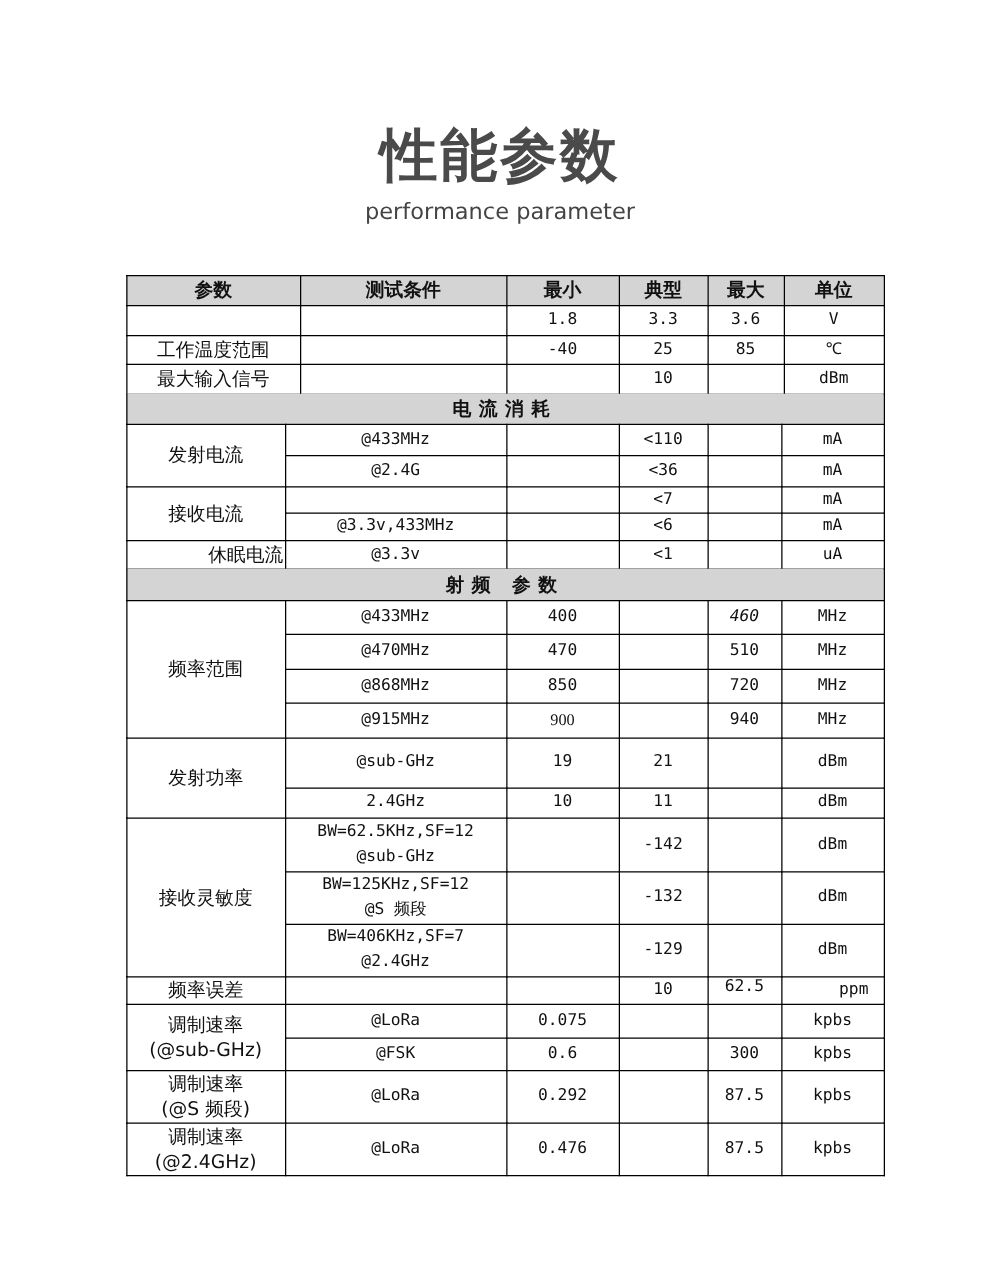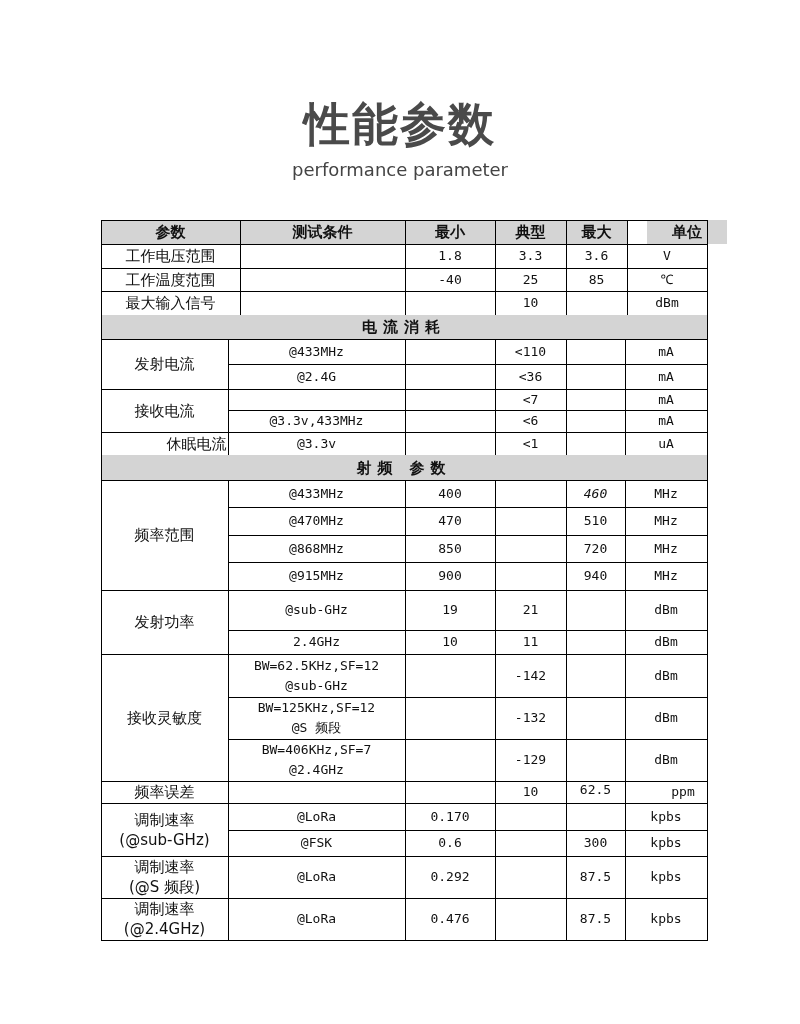--- a/index.html
+++ b/index.html
@@ -24,25 +24,24 @@
     <div class="c hd" style="left: 101px; top: 220px; width: 139px; height: 24px;">参数</div>
     <div class="bl" style="left: 101px; top: 220px; width: 1px; height: 25px;"></div>
     <div class="c hd" style="left: 240px; top: 220px; width: 165px; height: 24px;">测试条件</div>
     <div class="bl" style="left: 240px; top: 220px; width: 1px; height: 25px;"></div>
     <div class="c hd" style="left: 405px; top: 220px; width: 90px; height: 24px;">最小</div>
     <div class="bl" style="left: 405px; top: 220px; width: 1px; height: 25px;"></div>
     <div class="c hd" style="left: 495px; top: 220px; width: 71px; height: 24px;">典型</div>
     <div class="bl" style="left: 495px; top: 220px; width: 1px; height: 25px;"></div>
     <div class="c hd" style="left: 566px; top: 220px; width: 61px; height: 24px;">最大</div>
     <div class="bl" style="left: 566px; top: 220px; width: 1px; height: 25px;"></div>
-    <div class="c hd" style="left: 627px; top: 220px; width: 80px; height: 24px; margin-left: 20px;">单位</div>
+    <div class="c hd" style="left: 627px; top: 220px; width: 80px; height: 24px;">单位</div>
     <div class="bl" style="left: 627px; top: 220px; width: 1px; height: 25px;"></div>
     <div class="bl" style="left: 707px; top: 220px; width: 1px; height: 25px;"></div>
     <div class="bl" style="left: 101px; top: 220px; width: 607px; height: 1px;"></div>
-    <div class="c zh" style="left: 101px; top: 244px; width: 139px; height: 24px;">工作电压范围</div>
     <div class="c " style="left: 240px; top: 244px; width: 165px; height: 24px;"></div>
     <div class="c " style="left: 405px; top: 244px; width: 90px; height: 24px;">1.8</div>
     <div class="c " style="left: 495px; top: 244px; width: 71px; height: 24px;">3.3</div>
     <div class="c " style="left: 566px; top: 244px; width: 61px; height: 24px;">3.6</div>
     <div class="c " style="left: 627px; top: 244px; width: 80px; height: 24px;">V</div>
     <div class="bl" style="left: 101px; top: 244px; width: 607px; height: 1px;"></div>
     <div class="bl" style="left: 101px; top: 244px; width: 1px; height: 25px;"></div>
     <div class="bl" style="left: 240px; top: 244px; width: 1px; height: 25px;"></div>
     <div class="bl" style="left: 405px; top: 244px; width: 1px; height: 25px;"></div>
     <div class="bl" style="left: 495px; top: 244px; width: 1px; height: 25px;"></div>
@@ -183,21 +182,21 @@
     <div class="c " style="left: 566px; top: 535px; width: 59px; height: 27px;">720</div>
     <div class="c " style="left: 625px; top: 535px; width: 82px; height: 27px;">MHz</div>
     <div class="bl" style="left: 228px; top: 535px; width: 480px; height: 1px;"></div>
     <div class="bl" style="left: 228px; top: 535px; width: 1px; height: 28px;"></div>
     <div class="bl" style="left: 405px; top: 535px; width: 1px; height: 28px;"></div>
     <div class="bl" style="left: 495px; top: 535px; width: 1px; height: 28px;"></div>
     <div class="bl" style="left: 566px; top: 535px; width: 1px; height: 28px;"></div>
     <div class="bl" style="left: 625px; top: 535px; width: 1px; height: 28px;"></div>
     <div class="bl" style="left: 707px; top: 535px; width: 1px; height: 28px;"></div>
     <div class="c " style="left: 228px; top: 562px; width: 177px; height: 28px;">@915MHz</div>
-    <div class="c " style="left: 405px; top: 562px; width: 90px; height: 28px;">900</div>
+    <div class="c " style="left: 405px; top: 562px; width: 90px; height: 28px; font-family: Liberation Serif, serif;">900</div>
     <div class="c " style="left: 495px; top: 562px; width: 71px; height: 28px;"></div>
     <div class="c " style="left: 566px; top: 562px; width: 59px; height: 28px;">940</div>
     <div class="c " style="left: 625px; top: 562px; width: 82px; height: 28px;">MHz</div>
     <div class="bl" style="left: 228px; top: 562px; width: 480px; height: 1px;"></div>
     <div class="bl" style="left: 228px; top: 562px; width: 1px; height: 29px;"></div>
     <div class="bl" style="left: 405px; top: 562px; width: 1px; height: 29px;"></div>
     <div class="bl" style="left: 495px; top: 562px; width: 1px; height: 29px;"></div>
     <div class="bl" style="left: 566px; top: 562px; width: 1px; height: 29px;"></div>
     <div class="bl" style="left: 625px; top: 562px; width: 1px; height: 29px;"></div>
     <div class="bl" style="left: 707px; top: 562px; width: 1px; height: 29px;"></div>
@@ -280,21 +279,21 @@
     <div class="bl" style="left: 405px; top: 781px; width: 1px; height: 23px;"></div>
     <div class="bl" style="left: 495px; top: 781px; width: 1px; height: 23px;"></div>
     <div class="bl" style="left: 566px; top: 781px; width: 1px; height: 23px;"></div>
     <div class="bl" style="left: 625px; top: 781px; width: 1px; height: 23px;"></div>
     <div class="bl" style="left: 707px; top: 781px; width: 1px; height: 23px;"></div>
     <div class="c zh" style="left: 101px; top: 803px; width: 127px; height: 53px;">调制速率
 (@sub-GHz)</div>
     <div class="bl" style="left: 101px; top: 803px; width: 607px; height: 1px;"></div>
     <div class="bl" style="left: 101px; top: 803px; width: 1px; height: 54px;"></div>
     <div class="c " style="left: 228px; top: 803px; width: 177px; height: 27px;">@LoRa</div>
-    <div class="c " style="left: 405px; top: 803px; width: 90px; height: 27px;">0.170</div>
+    <div class="c " style="left: 405px; top: 803px; width: 90px; height: 27px;">0.075</div>
     <div class="c " style="left: 495px; top: 803px; width: 71px; height: 27px;"></div>
     <div class="c " style="left: 566px; top: 776px; width: 59px; height: 27px;">62.5</div>
     <div class="c " style="left: 625px; top: 803px; width: 82px; height: 27px;">kpbs</div>
     <div class="bl" style="left: 228px; top: 803px; width: 1px; height: 28px;"></div>
     <div class="bl" style="left: 405px; top: 803px; width: 1px; height: 28px;"></div>
     <div class="bl" style="left: 495px; top: 803px; width: 1px; height: 28px;"></div>
     <div class="bl" style="left: 566px; top: 803px; width: 1px; height: 28px;"></div>
     <div class="bl" style="left: 625px; top: 803px; width: 1px; height: 28px;"></div>
     <div class="bl" style="left: 707px; top: 803px; width: 1px; height: 28px;"></div>
     <div class="c " style="left: 228px; top: 830px; width: 177px; height: 26px;">@FSK</div>

